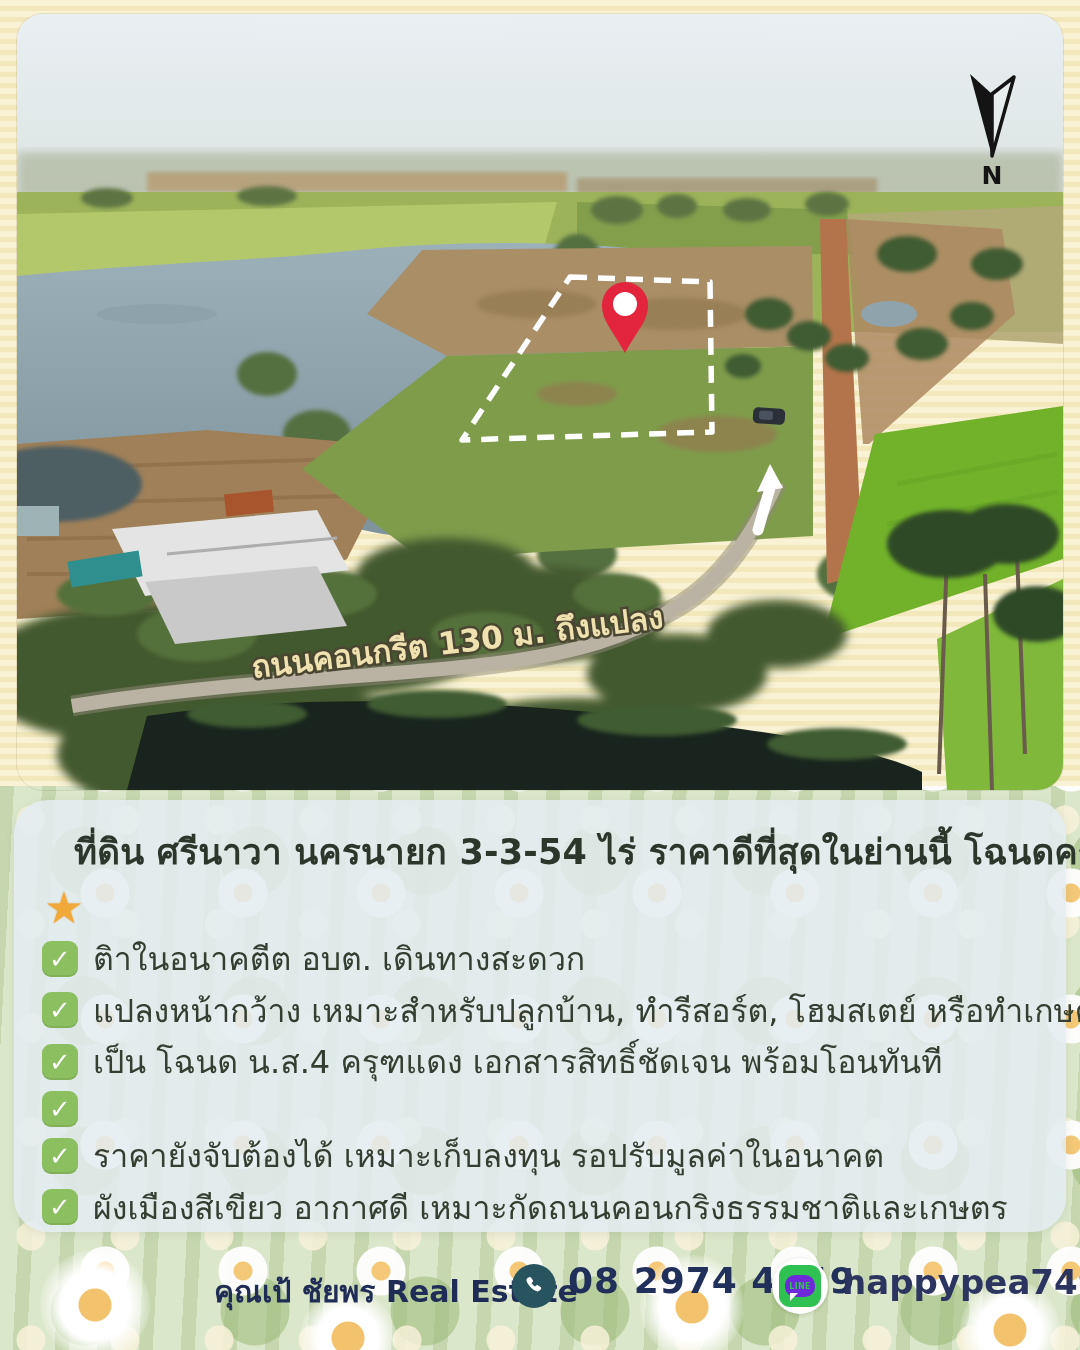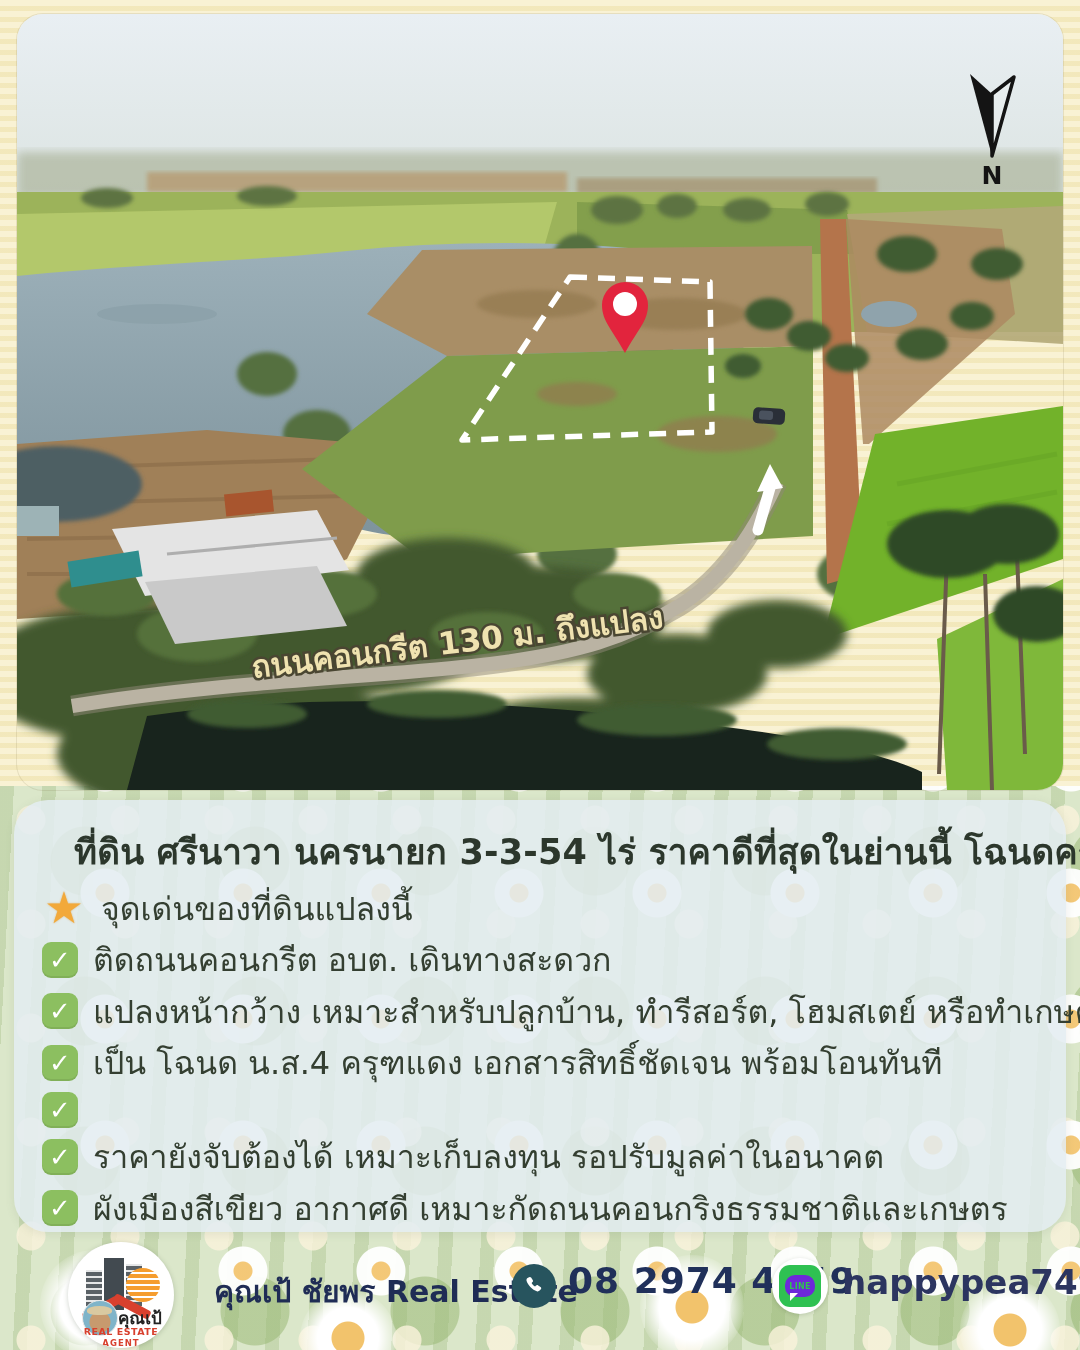--- a/index.html
+++ b/index.html
@@ -244,25 +244,24 @@
       </g>
 
       <text x="236" y="664" font-size="31" font-weight="700" fill="#efe2b0" stroke="#4a4632" stroke-width="5" paint-order="stroke" transform="rotate(-7 236 664)">ถนนคอนกรีต 130 ม. ถึงแปลง</text>
     </svg>
   </div>
 
   <div class="panel">
     <div class="panel-title">ที่ดิน ศรีนาวา นครนายก 3-3-54 ไร่  ราคาดีที่สุดในย่านนี้ โฉนดครุฑแดง</div>
     <div class="row">
       <span class="star-ic">★</span>
-      <span class="txt">จุดเด่นของที่ดินแปลงนี้</span>
-    </div>
-    <div class="row">
-      <span class="check-ic">✓</span>
-      <span class="txt">ติดถนนคอนกรีต อบต. เดินทางสะดวก</span>
+    </div>
+    <div class="row">
+      <span class="check-ic">✓</span>
+      <span class="txt">ติาในอนาคตีต อบต. เดินทางสะดวก</span>
     </div>
     <div class="row">
       <span class="check-ic">✓</span>
       <span class="txt">แปลงหน้ากว้าง เหมาะสำหรับปลูกบ้าน, ทำรีสอร์ต, โฮมสเตย์ หรือทำเกษตร</span>
     </div>
     <div class="row">
       <span class="check-ic">✓</span>
       <span class="txt">เป็น โฉนด น.ส.4 ครุฑแดง เอกสารสิทธิ์ชัดเจน พร้อมโอนทันที</span>
     </div>
     <div class="row">
@@ -272,32 +271,20 @@
       <span class="check-ic">✓</span>
       <span class="txt">ราคายังจับต้องได้ เหมาะเก็บลงทุน รอปรับมูลค่าในอนาคต</span>
     </div>
     <div class="row">
       <span class="check-ic">✓</span>
       <span class="txt">ผังเมืองสีเขียว อากาศดี เหมาะกัดถนนคอนกริงธรรมชาติและเกษตร</span>
     </div>
   </div>
 
   <div class="footer">
-    <div class="logo">
-      <div class="bldg win" style="left:18px;top:28px;width:16px;height:40px;"></div>
-      <div class="bldg win" style="left:36px;top:16px;width:20px;height:52px;background:#424a50;"></div>
-      <div class="bldg win" style="left:58px;top:22px;width:16px;height:44px;"></div>
-      <div class="sun"></div>
-      <div class="roofL"></div>
-      <div class="roofR"></div>
-      <div class="face"></div>
-      <div class="logo-name">คุณเป้</div>
-      <div class="logo-cap1">REAL ESTATE</div>
-      <div class="logo-cap2">AGENT</div>
-    </div>
     <div class="agent-name">คุณเป้ ชัยพร Real Estate</div>
     <div class="phone-badge">
       <svg width="24" height="24" viewBox="0 0 24 24">
         <path d="M6.5 3.5c.8-.8 2-.8 2.6.1l1.6 2.3c.5.7.4 1.6-.2 2.2l-.9.9c.5 1.2 2.3 3 3.5 3.5l.9-.9c.6-.6 1.5-.7 2.2-.2l2.3 1.6c.9.6 1 1.8.1 2.6l-1 1c-.7.7-1.8 1-2.8.6-2.2-.8-4.4-2.2-6.2-4s-3.2-4-4-6.2c-.3-1-.1-2.1.6-2.8l1.3-0.7z" fill="#ffffff"></path>
       </svg>
     </div>
     <div class="phone-num">08 2974 4749</div>
     <div class="line-badge">
       <div class="line-sq">
         <div class="line-bubble">LINE</div>

